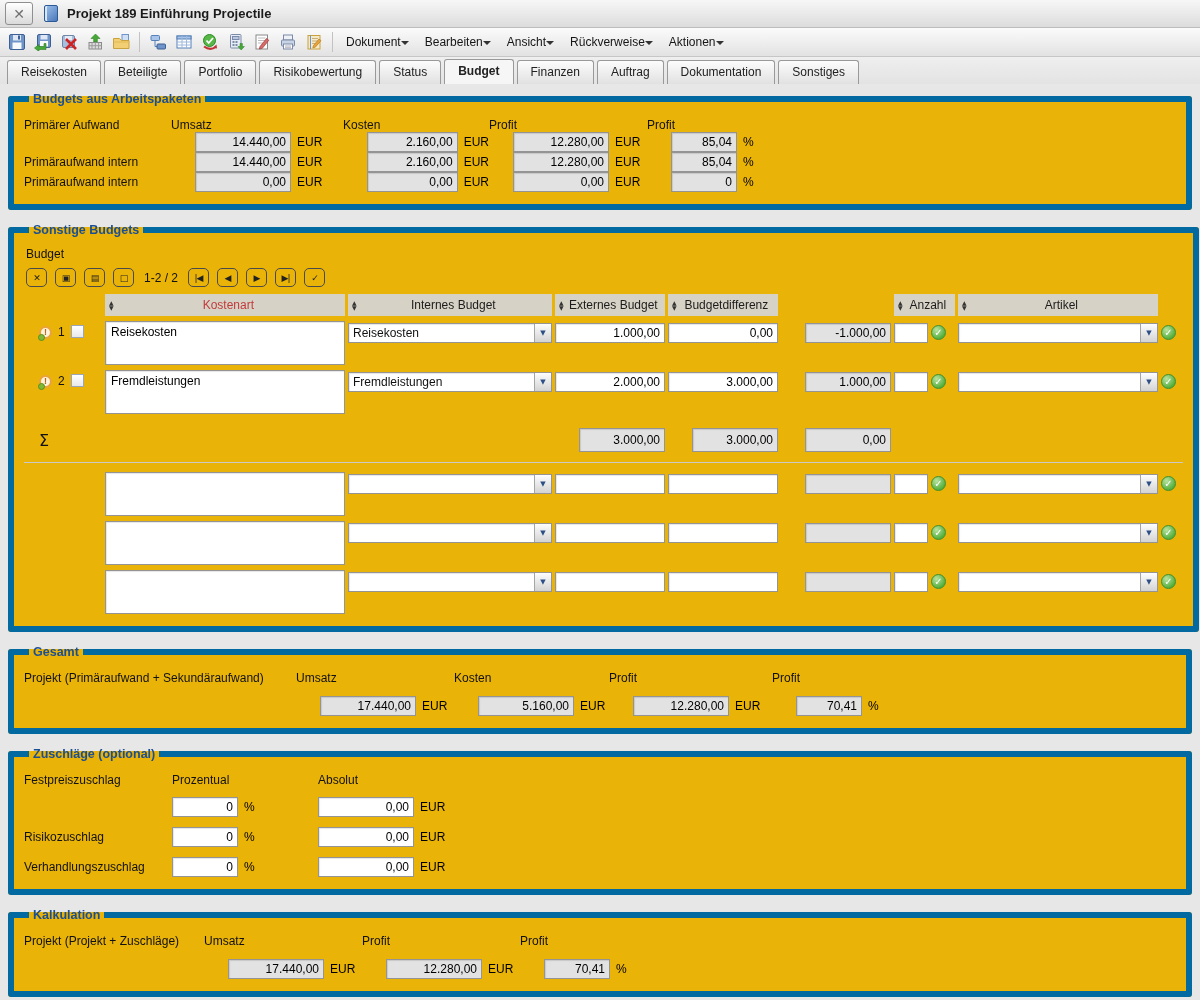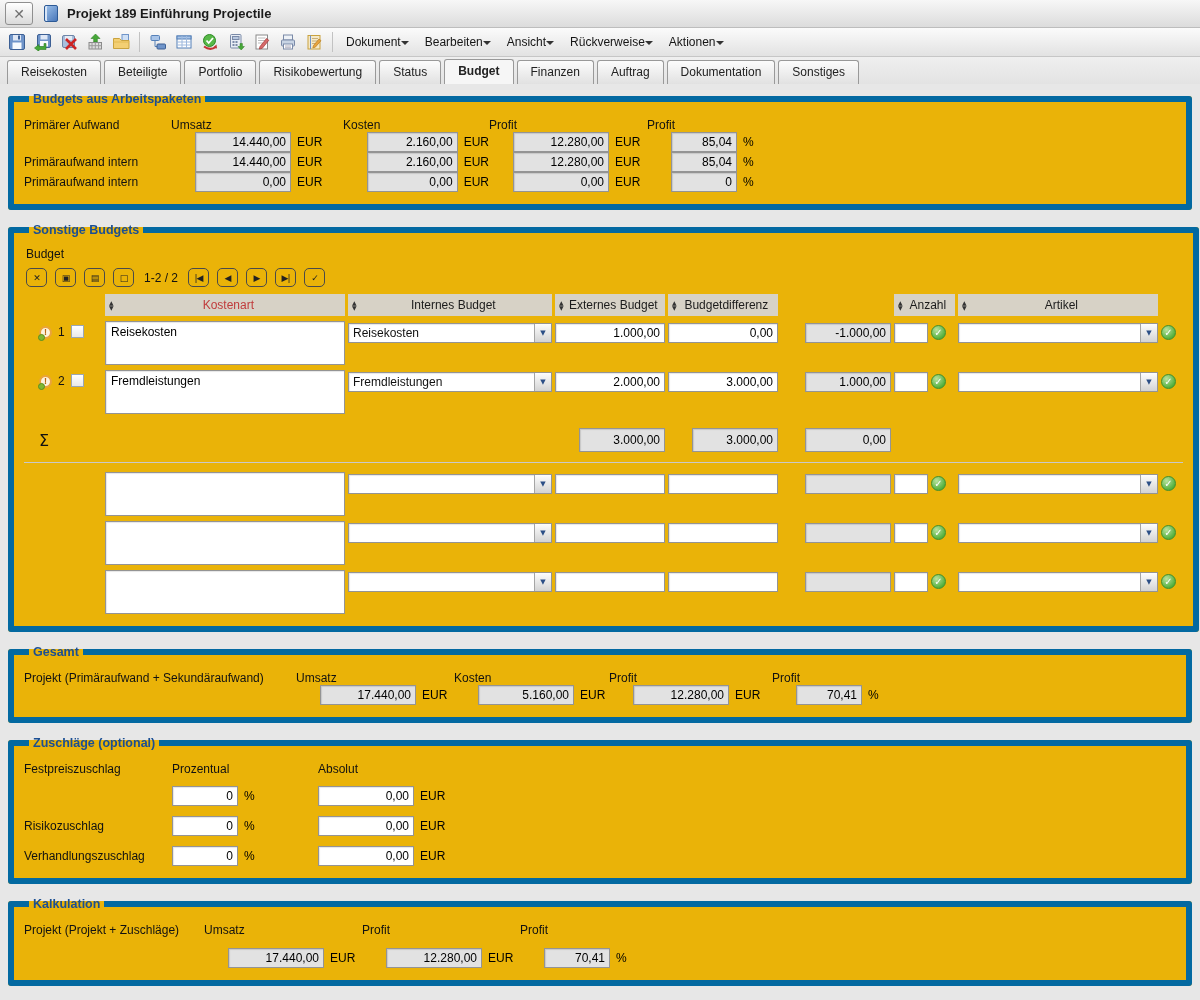--- a/index.html
+++ b/index.html
@@ -70,21 +70,21 @@
     height:20px; border:1px solid #949494; background:#fff;
     box-shadow:inset 1px 1px 1px rgba(0,0,0,0.10);
     font:12px "Liberation Sans", sans-serif; text-align:right; padding:0 4px; color:#000;
   }
   .unit { margin-left:6px; font-size:12px; color:#000; }
   .group { display:flex; align-items:center; }
   .lbl, .colhead { font-size:12px; color:#111; }
 
   
   .ap-grid  { display:grid; grid-template-columns:147px 172px 146px 158px 150px; row-gap:0; margin-top:8px; align-items:center; }
-  .ge-grid  { display:grid; grid-template-columns:272px 158px 155px 163px 150px; margin-top:8px; align-items:center; }
+  .ge-grid  { display:grid; grid-template-columns:272px 158px 155px 163px 150px; row-gap:11px; margin-top:8px; align-items:center; }
   .zu-grid  { display:grid; grid-template-columns:148px 146px 170px;              row-gap:10px; margin-top:8px; align-items:center; }
   .ka-grid  { display:grid; grid-template-columns:180px 158px 158px 150px;        row-gap:11px; margin-top:8px; align-items:center; }
   .w95 { width:96px; } .w88 { width:66px; }
 
   
   .budget-label { margin:6px 0 7px 2px; font-size:12px; }
   .mtb { display:flex; align-items:center; gap:8px; margin:0 0 7px 2px; }
   .mbtn {
     width:21px; height:19px; border:1px solid #4a4a4a; border-radius:5px;
     background:transparent; color:#222; display:inline-flex; align-items:center; justify-content:center;

